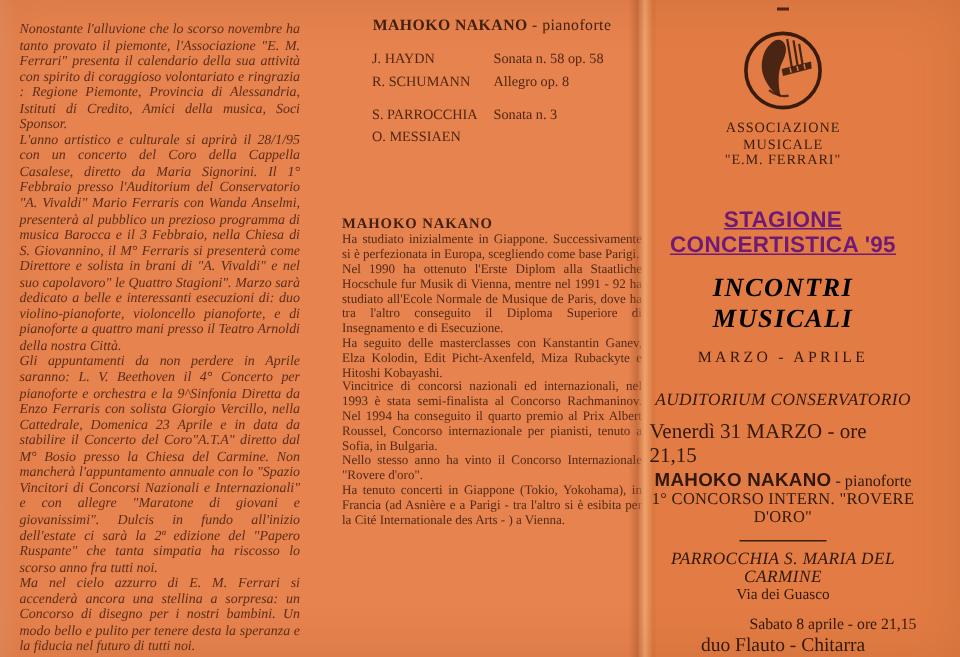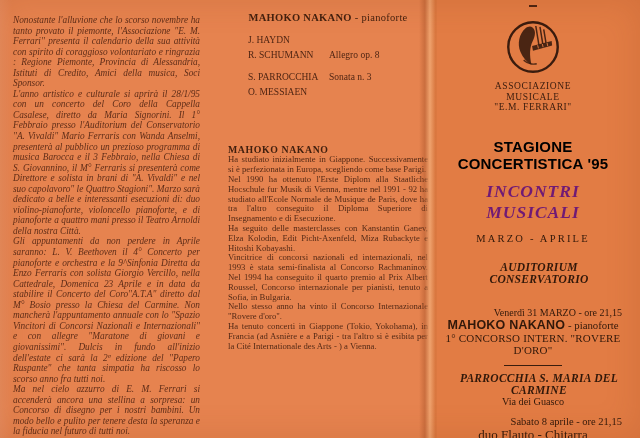--- a/index.html
+++ b/index.html
@@ -46,37 +46,37 @@
   .fold{
     position:absolute;left:419px;top:0;bottom:0;width:21px;
     background:linear-gradient(90deg,
       rgba(150,70,30,0) 0%, rgba(150,70,30,.35) 28%,
       #efa26d 52%, #d9773f 78%, #e27c44 100%);
   }
   .panel-right-bg{
     position:absolute;left:437px;top:0;right:0;bottom:0;background:#e27c44;
   }
   .panel-right{
-    position:absolute;left:444px;top:0;width:178px;height:438px;
+    position:absolute;left:433px;top:0;width:178px;height:438px;
     text-align:center;color:#31180a;
   }
   .logo-dash{width:8px;height:2px;background:#4a2412;margin:5px auto 0;}
   .logo{display:block;margin:12px auto 0;}
   .assoc{margin-top:6px;font-size:9.5px;line-height:10.5px;letter-spacing:.6px;color:#3a1c0e;}
   .season{
     margin-top:25px;font-family:"Liberation Sans",sans-serif;font-weight:bold;
-    font-size:15px;letter-spacing:.2px;color:#000000;
+    font-size:15px;letter-spacing:.2px;color:#701a75;text-decoration:underline;
   }
   .series{
     margin-top:9px;font-weight:bold;font-style:italic;font-size:17.5px;
-    letter-spacing:1px;color:#701a75;
+    letter-spacing:1px;color:#000000;
   }
   .months{margin-top:10px;font-size:10.5px;letter-spacing:2.2px;}
-  .venue{margin-top:17px;font-weight:bold;font-style:italic;font-size:11.5px;letter-spacing:.3px;padding-left:12px;}
-  .date-line{margin-top:22px;text-align:right;font-size:10px;}
+  .venue{margin-top:17px;font-weight:normal;font-style:italic;font-size:11.5px;letter-spacing:.3px;}
+  .date-line{margin-top:8px;text-align:left;font-size:14px;}
   .artist-line{font-size:10.8px;margin-top:0;}
   .artist-line b{font-family:"Liberation Sans",sans-serif;font-size:12.5px;letter-spacing:.2px;}
   .event-note{font-size:11px;letter-spacing:.2px;}
   .rule{width:58px;border:0;border-top:1.6px solid #3a1d0d;margin:9px auto 6px;}
   .venue2{margin-top:0;}
   .address{font-size:10.2px;}
   .date-line2{margin-top:9px;text-align:right;font-size:10.5px;}
   .ensemble{font-size:13px;}
   .artists{
     font-family:"Liberation Sans",sans-serif;font-weight:bold;font-size:11.5px;
@@ -97,20 +97,21 @@
     <div class="signature">Alda Ferraris</div>
   </div>
 
   <div class="panel-middle">
     <div class="prog-heading">
       <b>MAHOKO NAKANO</b><span> - pianoforte</span>
     </div>
     <div class="program">
       <div class="prog-row">
         <span class="composer">J. HAYDN</span>
+        <span class="piece">Sonata n. 58 op. 58</span>
       </div>
       <div class="prog-row">
         <span class="composer">R. SCHUMANN</span>
         <span class="piece">Allegro op. 8</span>
       </div>
       <div class="prog-row gap">
       </div>
       <div class="prog-row">
         <span class="composer">S. PARROCCHIA</span>
         <span class="piece">Sonata n. 3</span>

